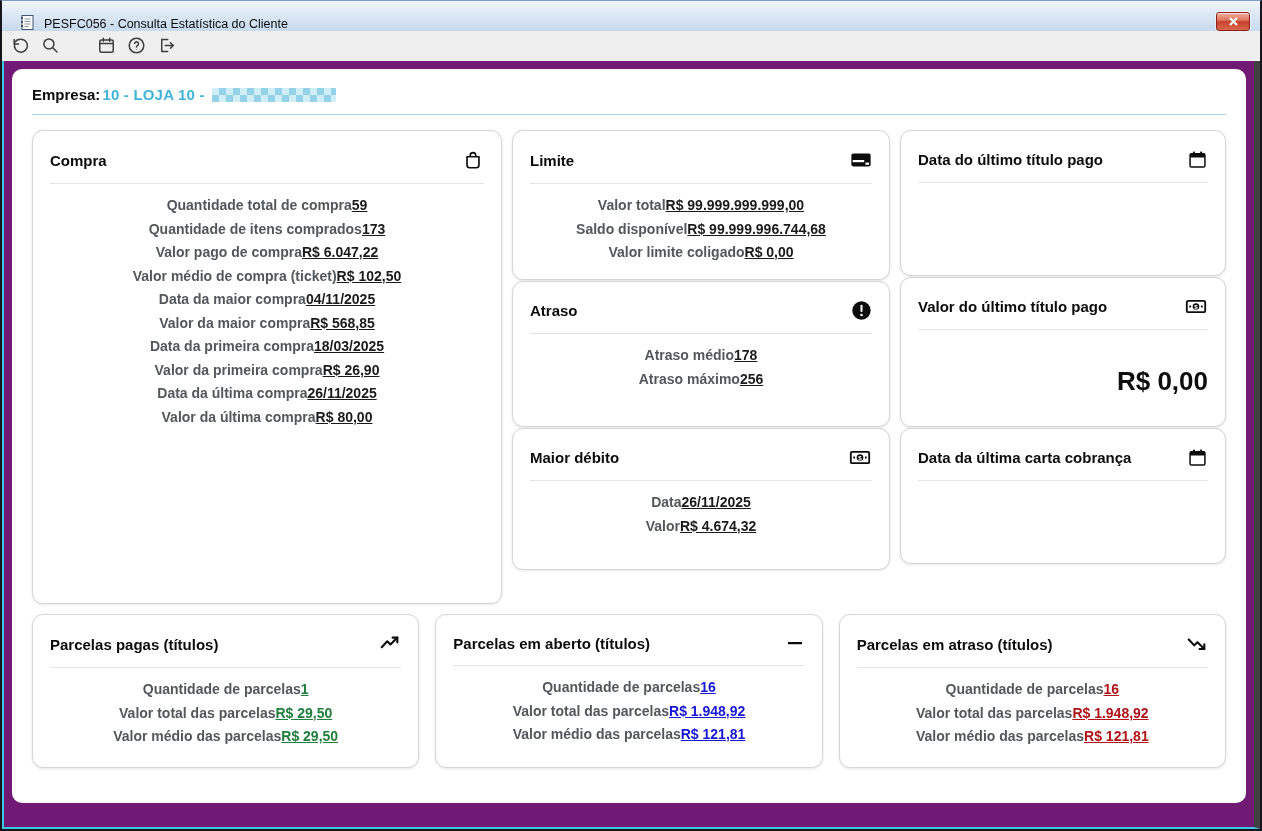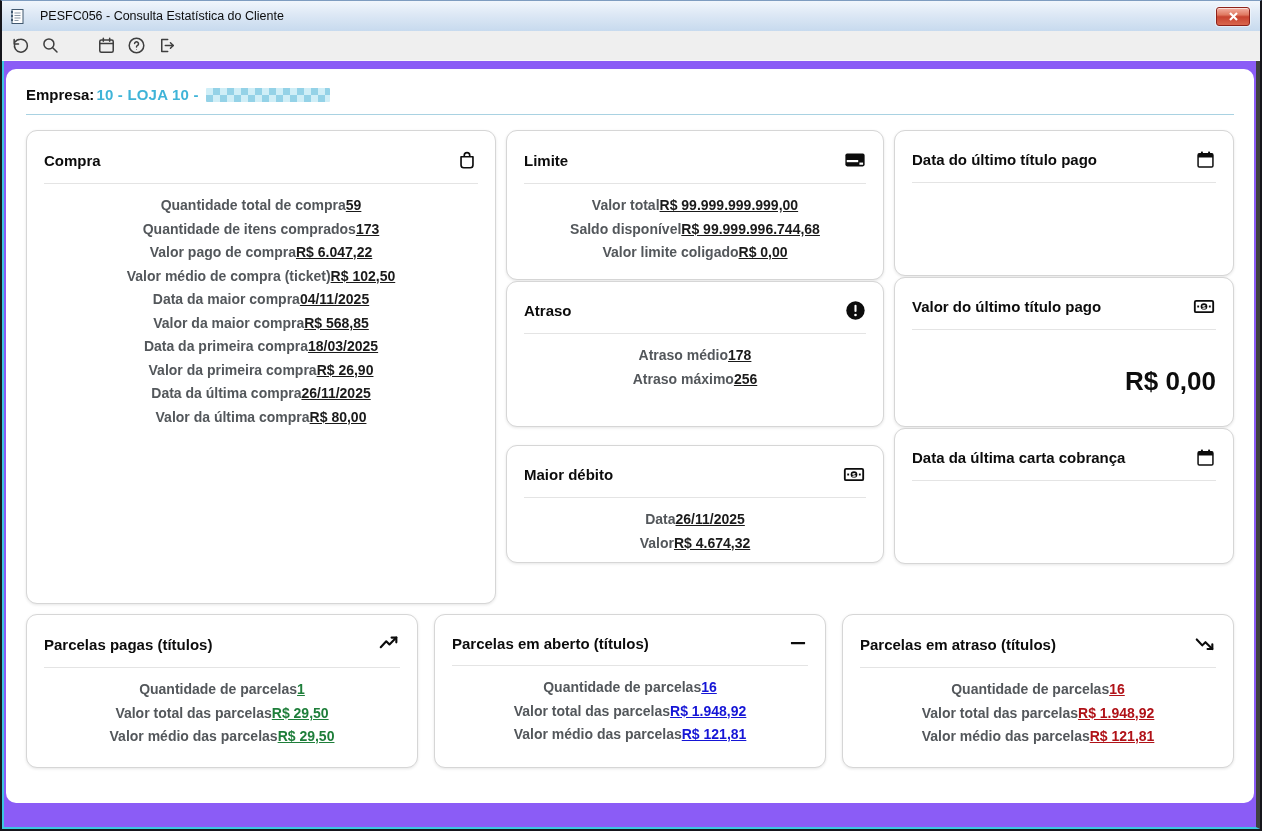--- a/index.html
+++ b/index.html
@@ -11,44 +11,44 @@
   }
   .window {
     width:1262px; height:831px;
     border:2px solid #15151b; border-top:1px solid #7e9cc0;
     display:flex; flex-direction:column; background:#807c7a;
   }
   
   .titlebar {
     flex:0 0 30px; height:30px;
     background:linear-gradient(#f1f6fc,#dde8f5 45%,#c7daee);
-    display:flex; align-items:center; padding:0 6px 0 7px; gap:14px;
+    display:flex; align-items:flex-end; padding:0 6px 0 17px; gap:8px;
   }
   .app-icon { width:17px; height:17px; display:flex; }
   .title { font-size:12.5px; color:#0c0c0c; }
   .close-btn {
     margin-left:auto; margin-right:4px; width:34px; height:19px; border-radius:3px;
     background:linear-gradient(#f4b0a3,#e07a62 40%,#c84330 52%,#d9664d);
     border:1px solid #8e221a;
     box-shadow:inset 0 1px 0 rgba(255,255,255,.6), 0 0 0 1px rgba(255,255,255,.45);
     display:flex; align-items:center; justify-content:center; cursor:pointer;
   }
   
   .toolbar {
     flex:0 0 30px; height:30px; background:#efefef;
     border-bottom:1px solid #fafafa;
     display:flex; align-items:center; padding:0 5px; gap:4px; color:#3e3e3e;
   }
   .tool-btn { width:26px; height:26px; display:flex; align-items:center; justify-content:center; cursor:pointer; }
   .tool-gap { width:22px; }
   
   .main {
-    flex:1; background:#8b5cf6;
-    border-left:2px solid #3cc6e0; border-right:4px solid #404040; border-bottom:2px solid #3cc6e0;
-    padding:8px 2px 0;
+    flex:1; background:#701a75;
+    border-left:2px solid #3cc6e0; border-right:6px solid #404040; border-bottom:2px solid #3cc6e0;
+    padding:8px 8px 0;
   }
   .panel {
     background:#ffffff; border-radius:10px; height:734px; padding:17px 20px;
   }
   .header-row { font-size:15px; font-weight:bold; color:#0d0d0d; display:flex; align-items:center; }
   .company { color:#3fb4d8; margin-left:2px; letter-spacing:.2px; }
   .redacted {
     display:inline-block; width:124px; height:14px; margin-left:7px; vertical-align:-2px;
     background:
       repeating-conic-gradient(#8fd0e6 0% 25%, #cdeef7 0% 50%) 0 0 / 14px 14px,
@@ -67,21 +67,21 @@
   .card-head { display:flex; align-items:center; justify-content:space-between; padding:5px 0 12px; }
   .card-title { font-size:15px; font-weight:bold; color:#0c0c0c; }
   .card-icon { display:flex; color:#0c0c0c; }
   .card-divider { border-top:1px solid #e4e4e4; margin:0 0 10px; }
   .card-row { display:flex; justify-content:center; font-size:14px; font-weight:bold; line-height:23.5px; }
   .row-label { color:#53575b; }
   .row-value { color:#1a1a1a;text-decoration:underline; }
   .compra-card { height:474px; }
   .limite-card { height:150px; }
   .atraso-card { height:146px; }
-  .debito-card { height:118px;margin-top:17px; }
+  .debito-card { height:142px; }
   .c3a { height:146px; } .c3b { height:150px; } .c3c { height:136px; }
   .bottom-grid { display:grid; grid-template-columns:repeat(3,1fr); gap:16px; margin-top:10px; }
   .bottom-card { height:154px; }
   .green .row-value { color:#1e7e3a; }
   .blue  .row-value { color:#1515d6; }
   .red   .row-value { color:#b01218; }
   .big-value { font-size:26px; font-weight:bold; text-align:right; margin-top:36px; color:#0d0d0d; }
 </style>
 </head>
 <body>

